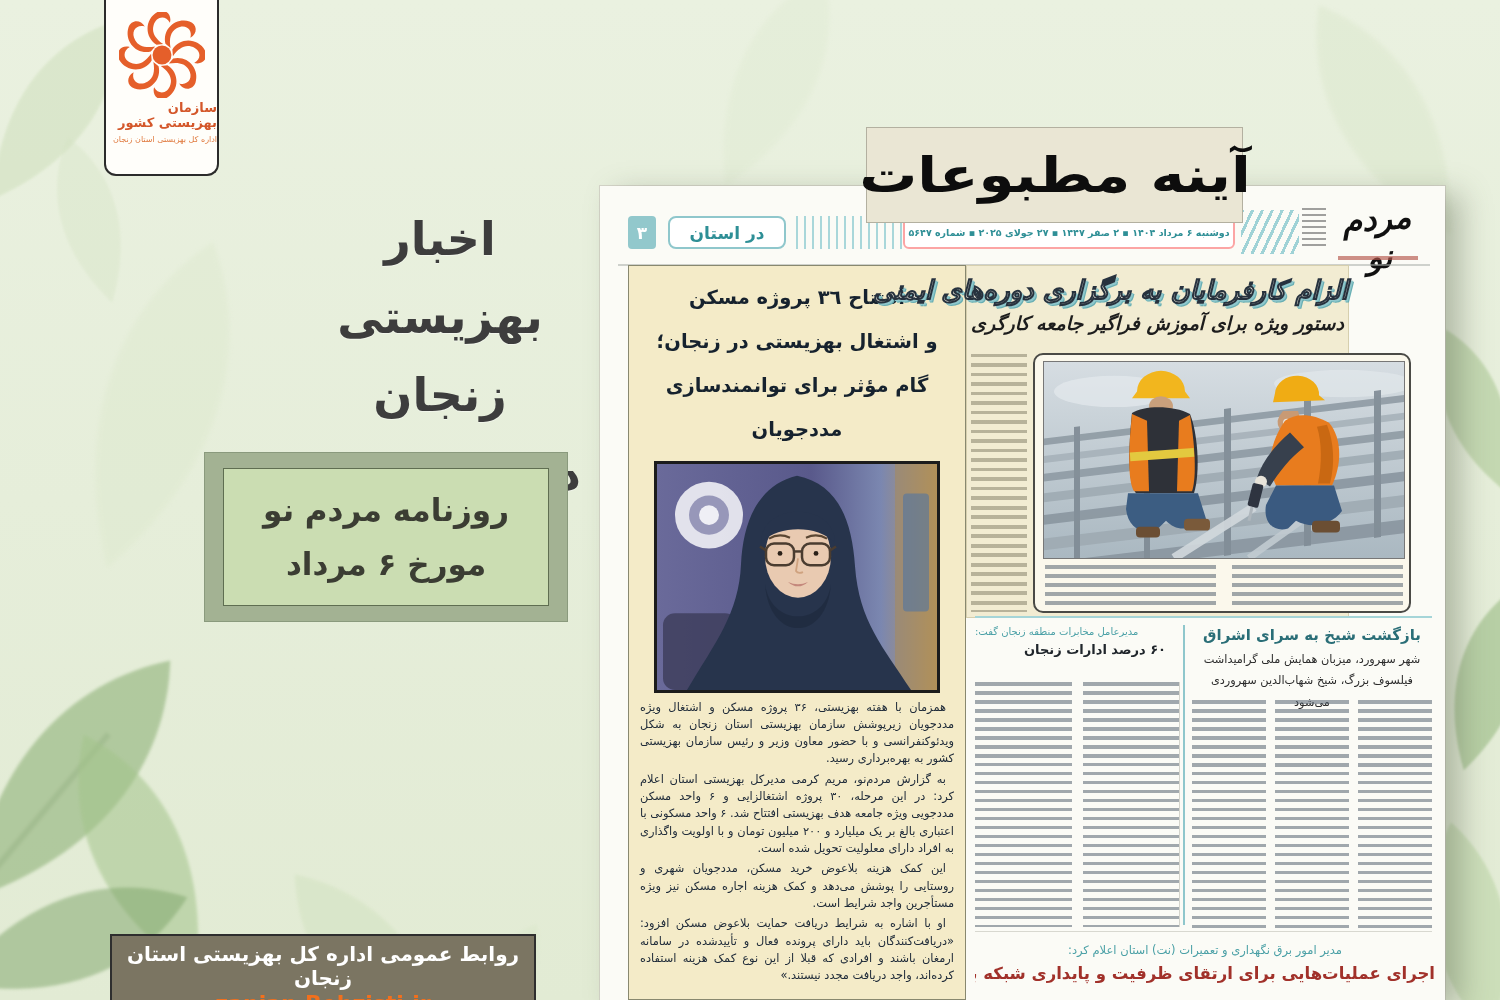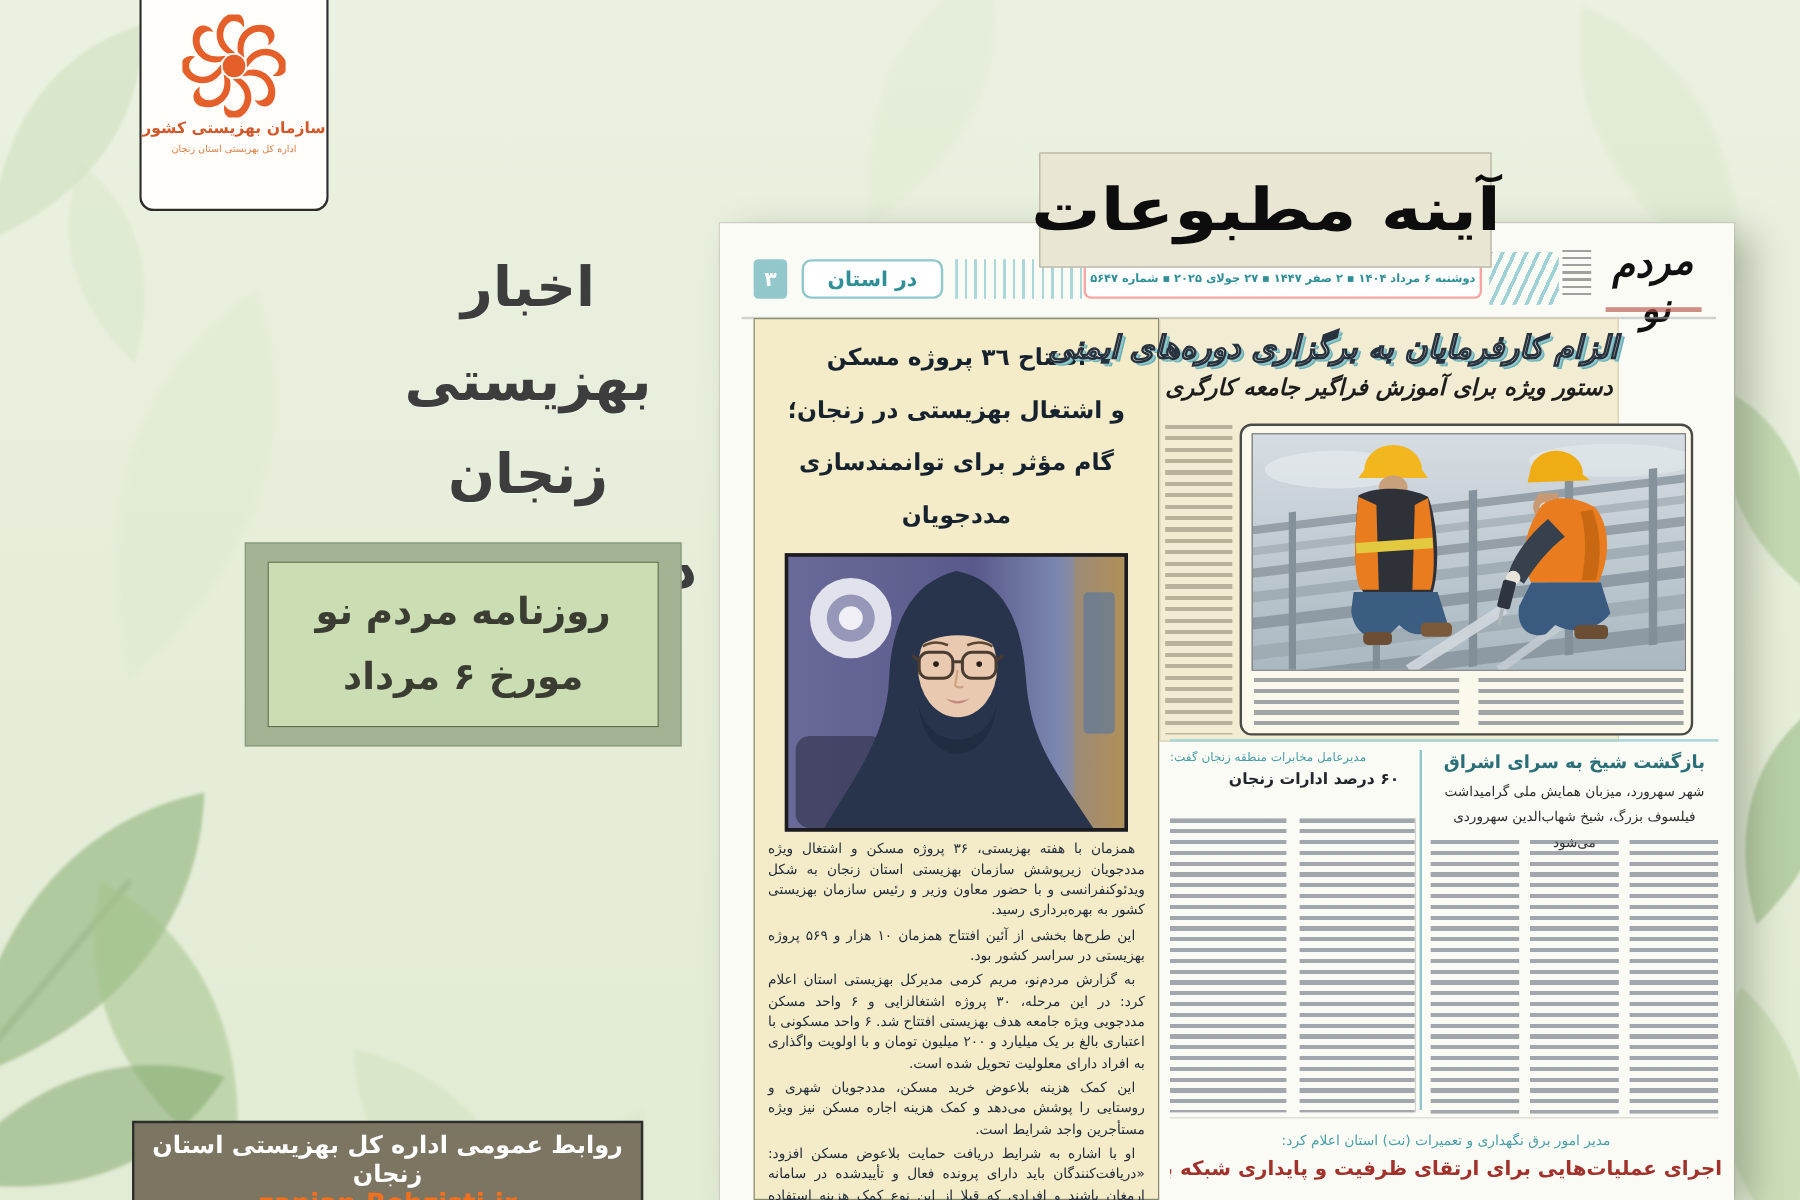--- a/index.html
+++ b/index.html
@@ -6,23 +6,23 @@
   html,body { width:1500px; height:1000px; overflow:hidden; }
   body { font-family:"DejaVu Sans", sans-serif; }
   #canvas { position:relative; width:1500px; height:1000px;
             background:linear-gradient(#eaf1e0,#e2ebd4); overflow:hidden; }
 
   
   .leaf { position:absolute; pointer-events:none; }
   .leaf svg { width:100%; height:100%; }
 
   
-  .logo-card { position:absolute; left:116px; top:0; width:158px; height:176px;
+  .logo-card { position:absolute; left:104px; top:0; width:115px; height:176px;
     background:#fffefa; border:2px solid #2b2b2b; border-top:none;
-    border-radius:0 0 12px 12px; z-index:4; text-align:center; }
+    border-radius:0 0 12px 12px; z-index:4; }
   .logo-card svg { display:block; margin:12px auto 2px; width:86px; height:86px; }
   .org-name { font-size:13px; font-weight:bold; color:#d4572a; direction:rtl; }
   .org-sub  { font-size:8px;  color:#e07a3f; direction:rtl; margin-top:5px; }
 
   
   .poster-title { position:absolute; left:275px; top:200px; width:330px; z-index:3;
     text-align:center; direction:rtl; color:#3d3d3d; font-weight:bold;
     font-size:46px; line-height:1.7; text-shadow:0 1px 0 rgba(255,255,255,.4); }
 
   
@@ -278,21 +278,20 @@
           <circle cx="123" cy="91" r="2.4" fill="#2a2018"></circle>
             <circle cx="159" cy="91" r="2.4" fill="#2a2018"></circle>
           <path d="M112,76 Q122,70 133,75" stroke="#5a4632" stroke-width="2.2" fill="none"></path>
           <path d="M149,75 Q160,70 170,76" stroke="#5a4632" stroke-width="2.2" fill="none"></path>
           <path d="M141,96 L139,109 Q141,112 146,110" stroke="#cfa27f" stroke-width="1.8" fill="none"></path>
           <path d="M131,120 Q141,125 151,120 Q141,129 131,120 Z" fill="#c4887c"></path>
         </svg>
       </div>
       <div class="h-body">
         <p>همزمان با هفته بهزیستی، ۳۶ پروژه مسکن و اشتغال ویژه مددجویان زیرپوشش سازمان بهزیستی استان زنجان به شکل ویدئوکنفرانسی و با حضور معاون وزیر و رئیس سازمان بهزیستی کشور به بهره‌برداری رسید.</p>
-        <p>این طرح‌ها بخشی از آئین افتتاح همزمان ۱۰ هزار و ۵۶۹ پروژه بهزیستی در سراسر کشور بود.</p>
         <p>به گزارش مردم‌نو، مریم کرمی مدیرکل بهزیستی استان اعلام کرد: در این مرحله، ۳۰ پروژه اشتغالزایی و ۶ واحد مسکن مددجویی ویژه جامعه هدف بهزیستی افتتاح شد. ۶ واحد مسکونی با اعتباری بالغ بر یک میلیارد و ۲۰۰ میلیون تومان و با اولویت واگذاری به افراد دارای معلولیت تحویل شده است.</p>
         <p>این کمک هزینه بلاعوض خرید مسکن، مددجویان شهری و روستایی را پوشش می‌دهد و کمک هزینه اجاره مسکن نیز ویژه مستأجرین واجد شرایط است.</p>
         <p>او با اشاره به شرایط دریافت حمایت بلاعوض مسکن افزود: «دریافت‌کنندگان باید دارای پرونده فعال و تأییدشده در سامانه ارمغان باشند و افرادی که قبلا از این نوع کمک هزینه استفاده کرده‌اند، واجد دریافت مجدد نیستند.»</p>
 
       </div>
     </div>
 
     <div class="art-safety">
       <div class="s-title">الزام کارفرمایان به برگزاری دوره‌های ایمنی</div>
       <div class="s-sub">دستور ویژه برای آموزش فراگیر جامعه کارگری</div>

